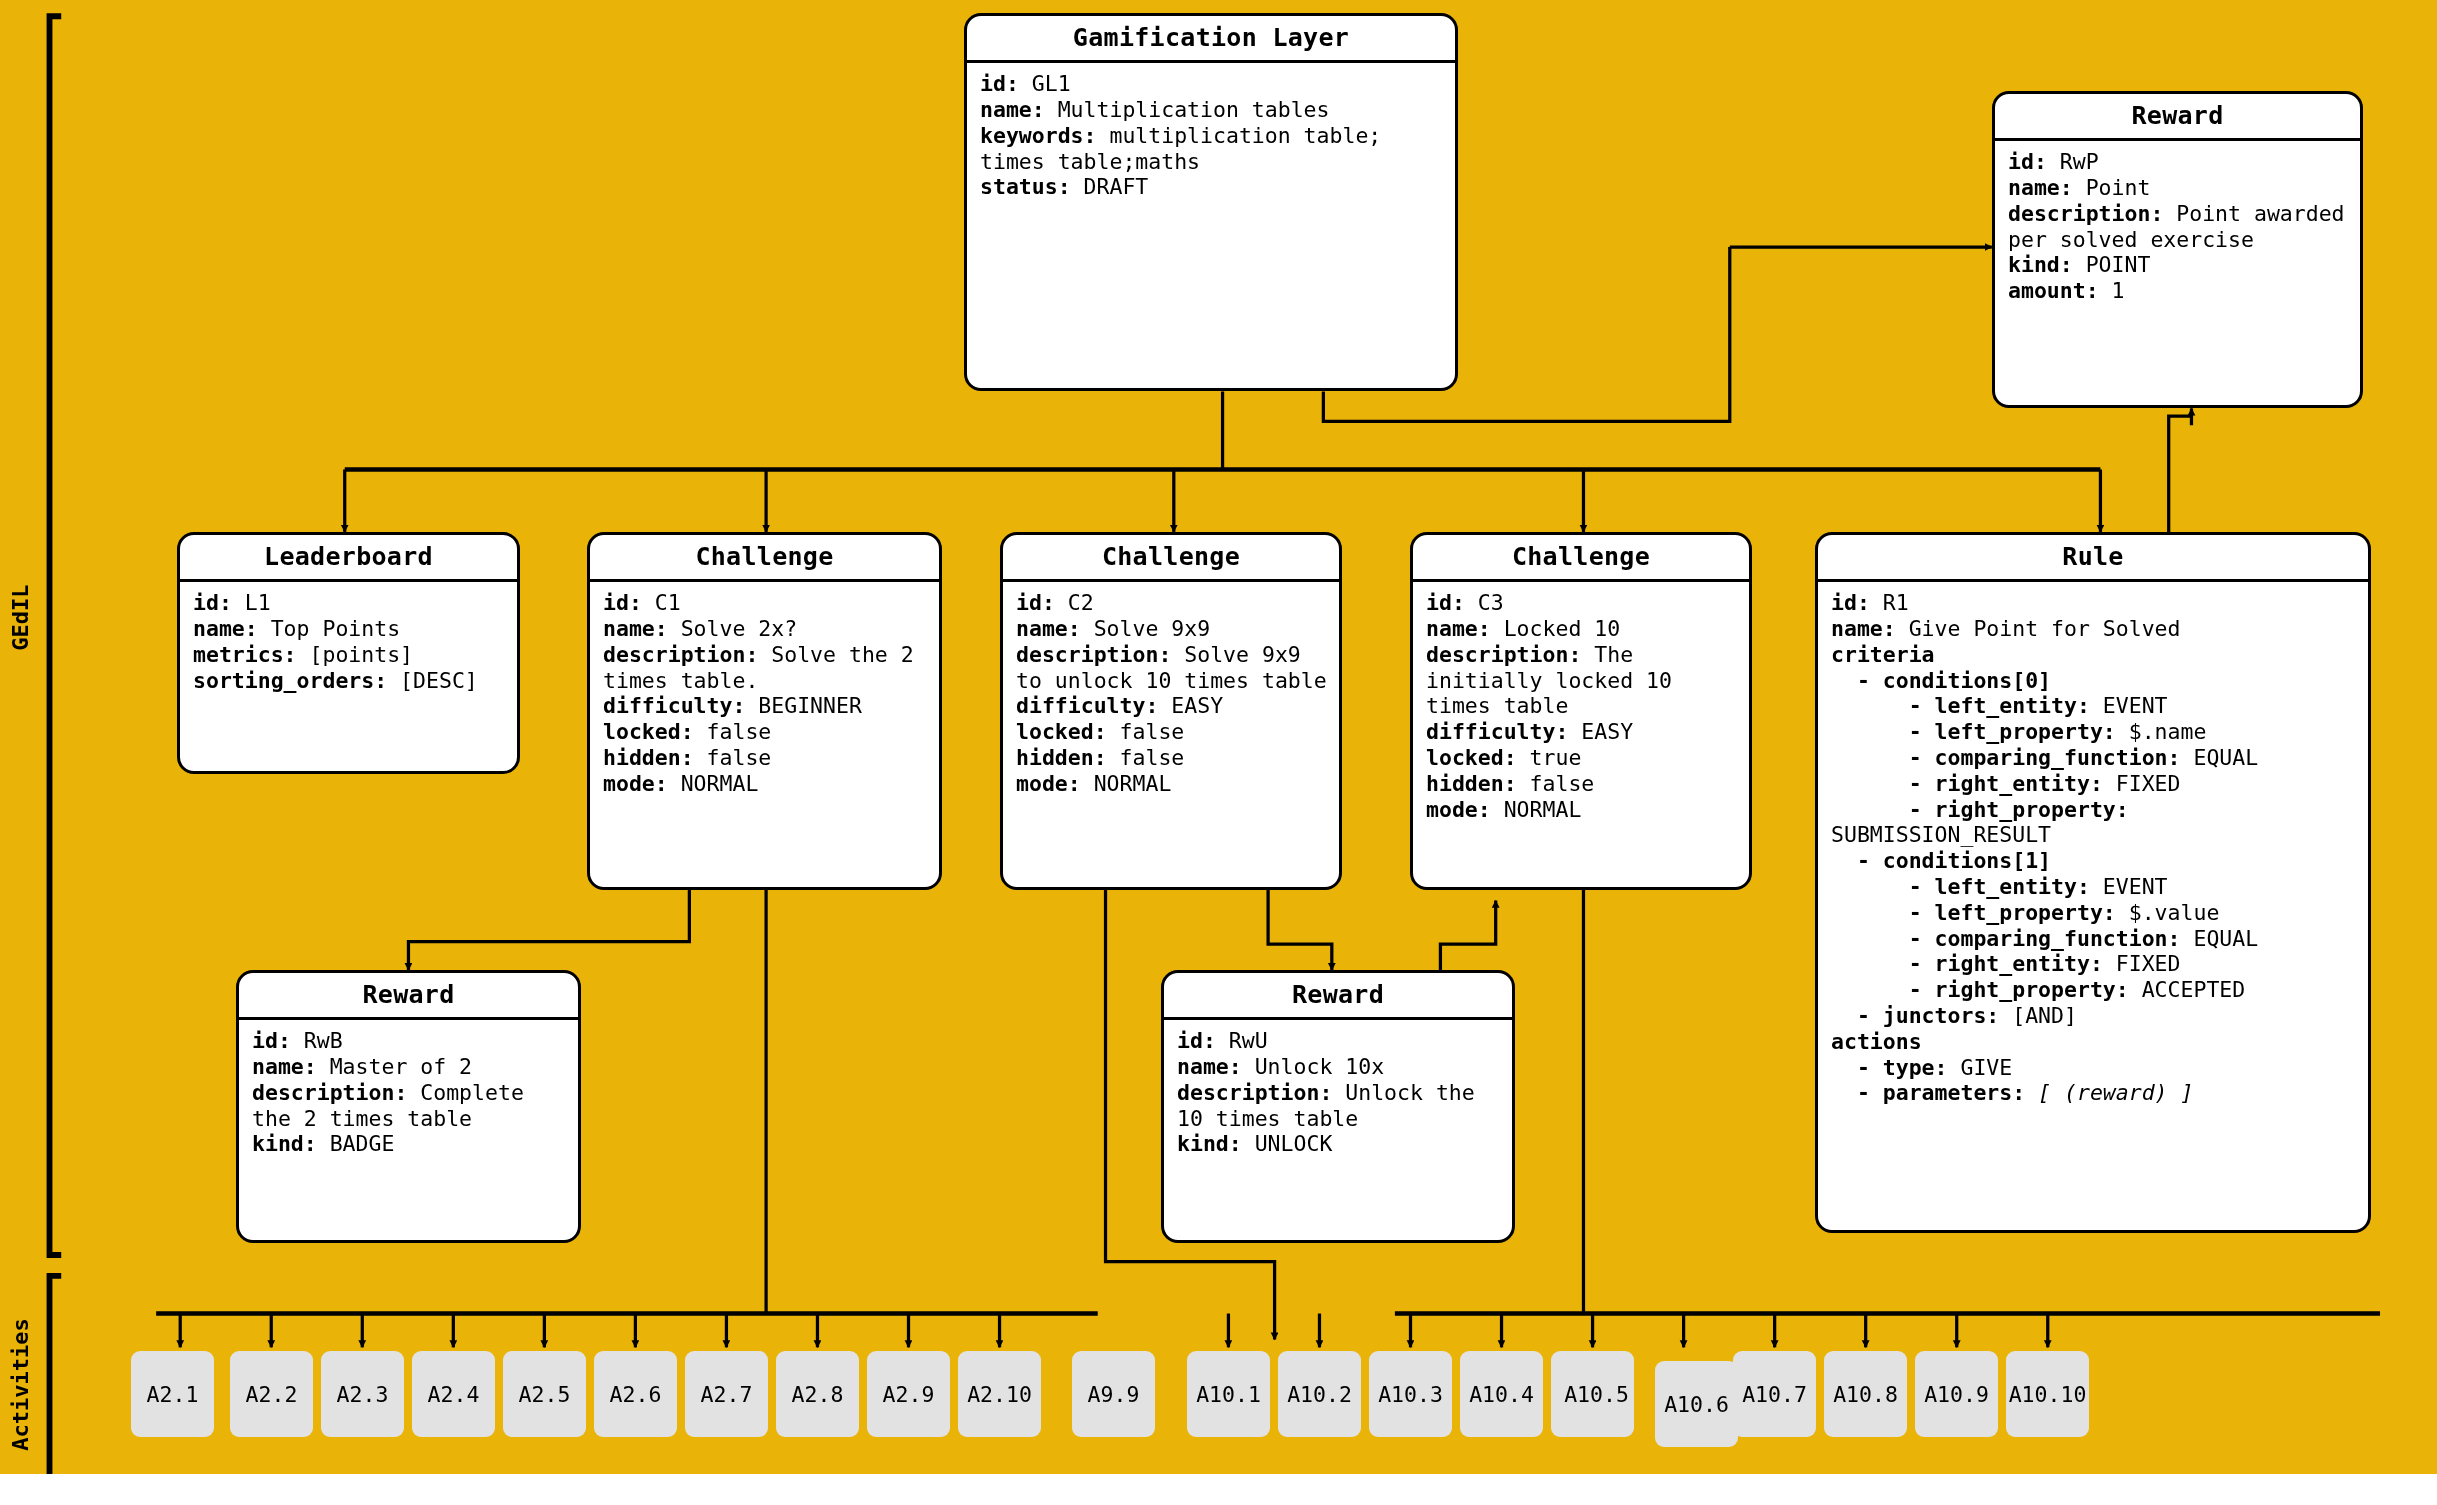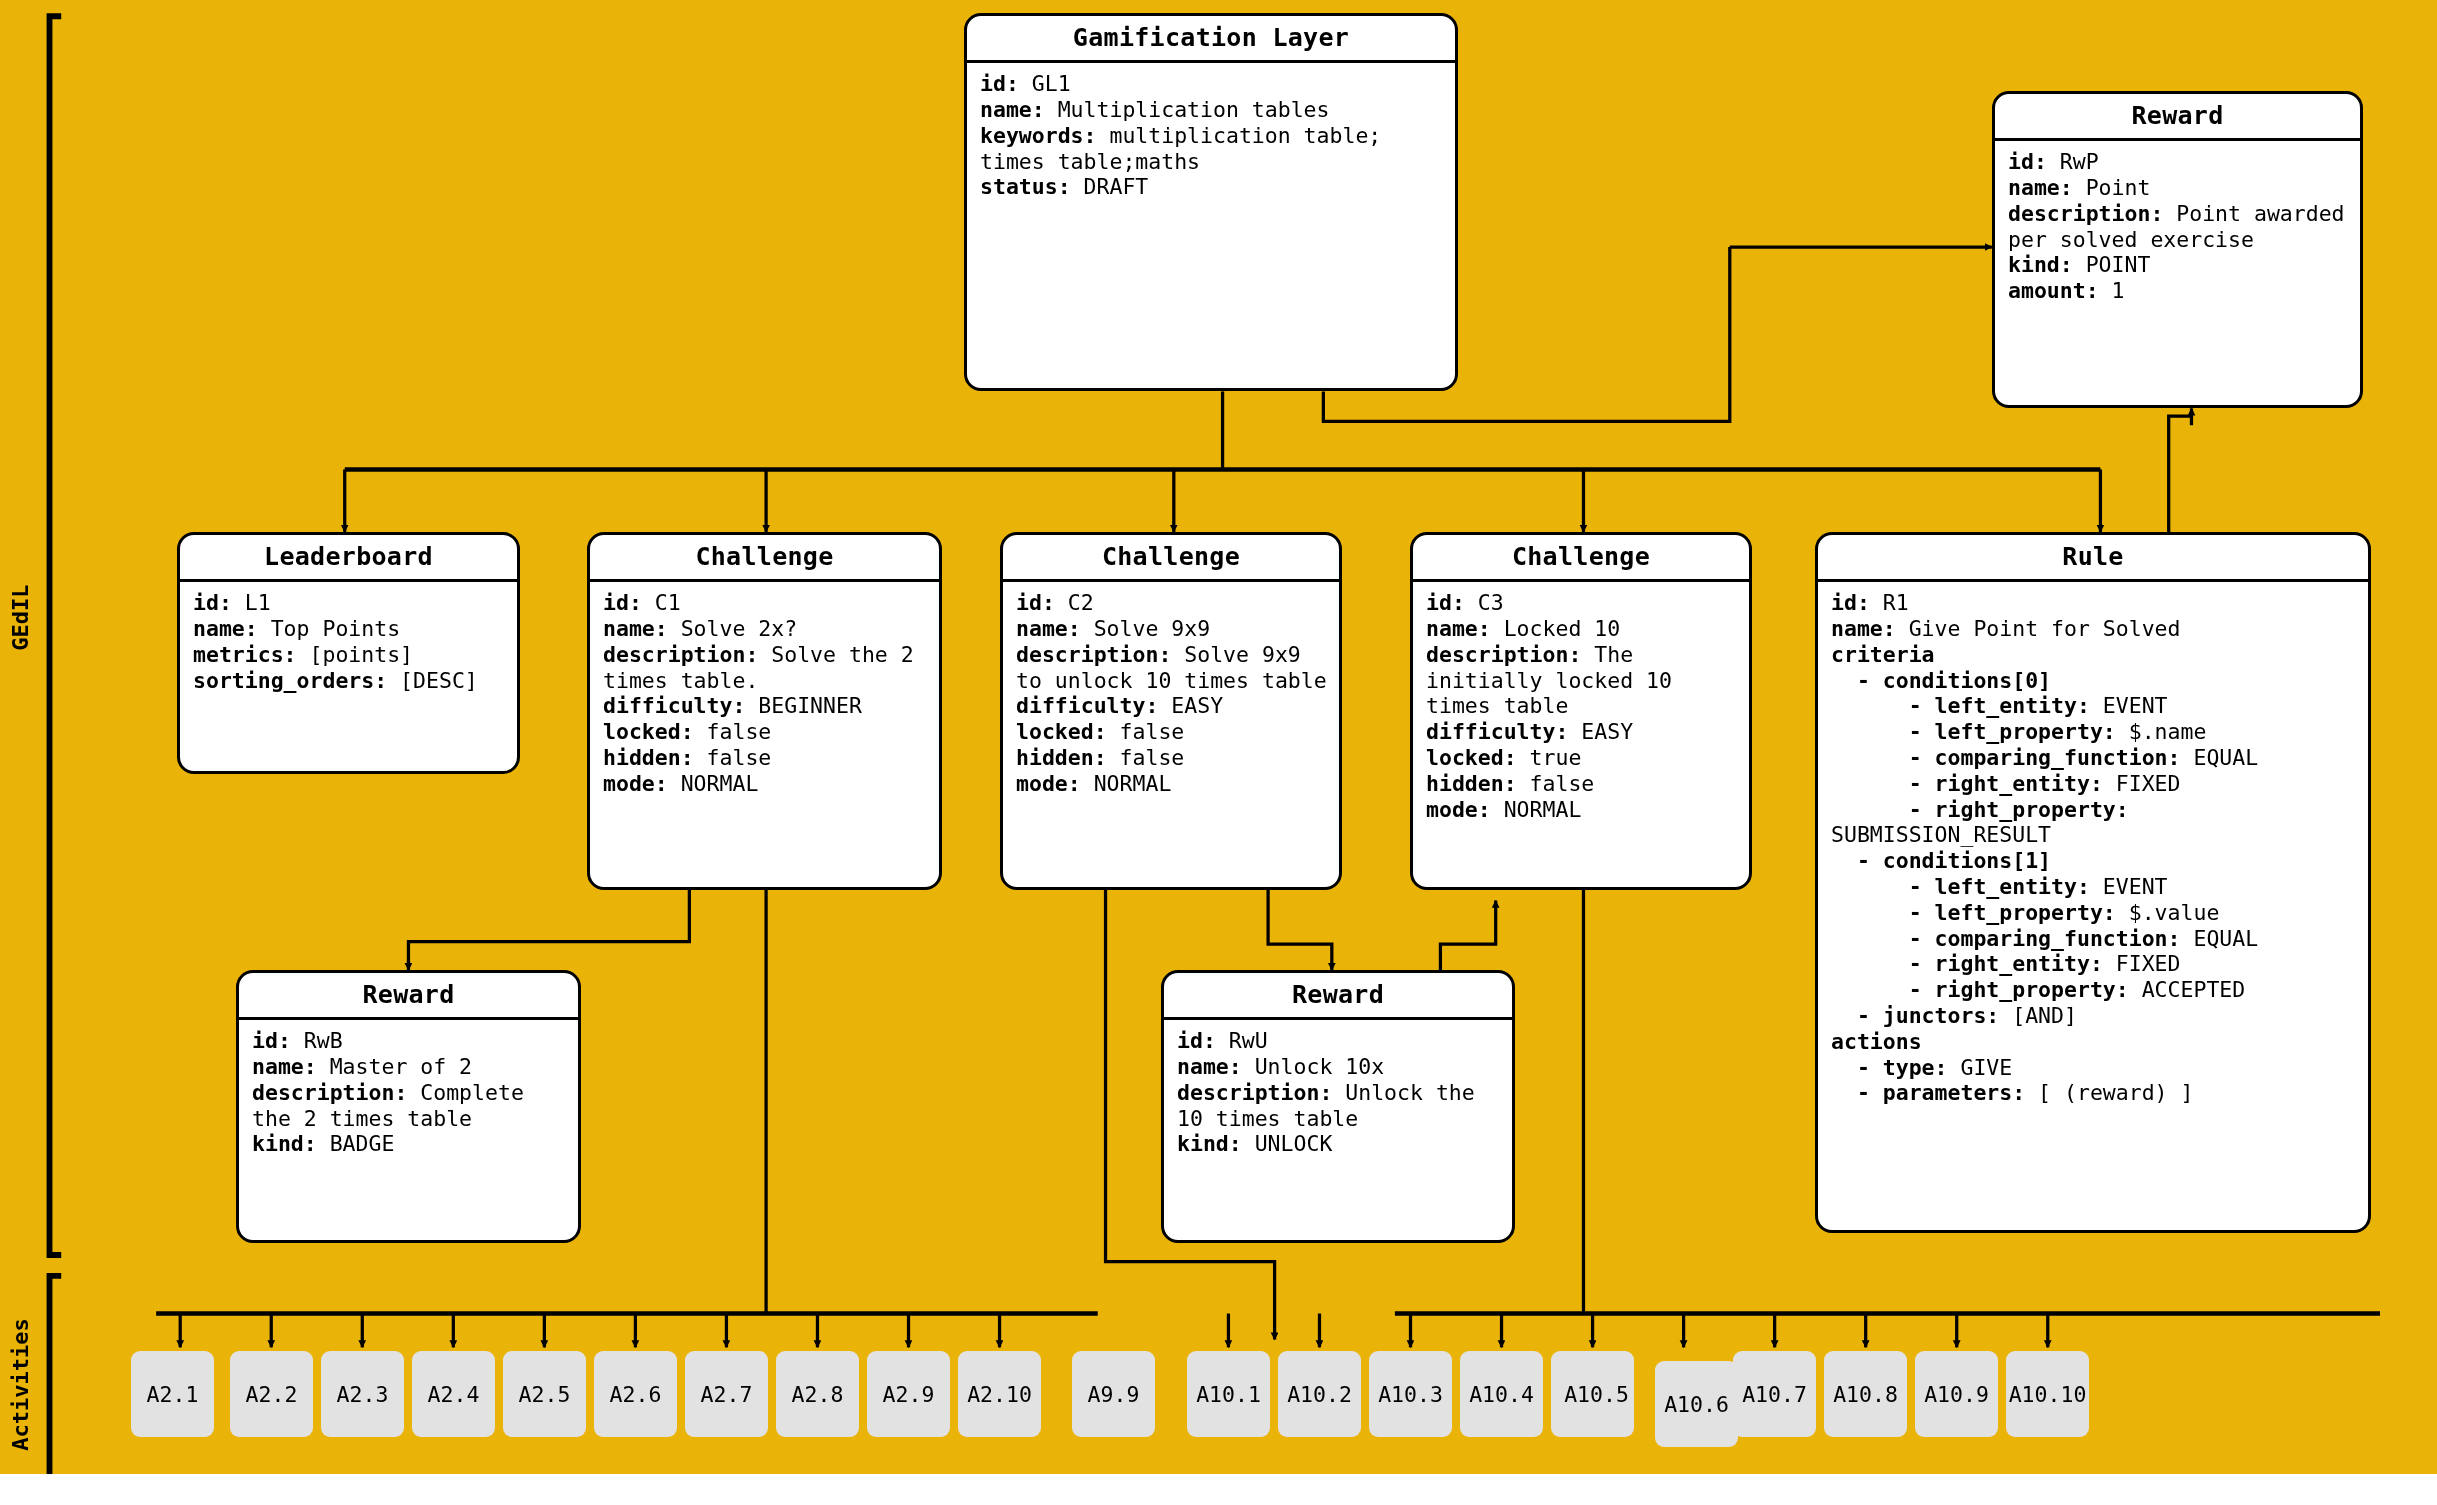--- a/index.html
+++ b/index.html
@@ -7,21 +7,21 @@
   #stage{position:relative;width:2438px;height:1474px;background:#eab308;overflow:hidden;}
   #wires{position:absolute;left:0;top:0;width:2438px;height:1506px;pointer-events:none;}
 
   
   .card{position:absolute;border:3.3px solid #000;border-radius:17px;background:#fff;box-sizing:border-box;overflow:hidden;}
   .card .hd{text-align:center;font-weight:bold;font-size:25px;line-height:1;padding:9px 3.9px 10.4px;border-bottom:3.3px solid #000;letter-spacing:0.3px;}
   .card .bd{padding:7.8px 10.4px 6.5px 13px;font-size:21.5px;line-height:1.20;}
   .card .bd .row{white-space:pre-wrap;word-break:break-word;}
   .k{font-weight:bold;}
   .v{font-weight:normal;}
-  .ital{}
+  .ital{font-style:italic;}
 
   
   .chip{position:absolute;background:#e2e2e2;border-radius:9px;display:flex;align-items:center;
         justify-content:center;font-size:21.5px;color:#000;box-sizing:border-box;}
 
   
   .lane-label{position:absolute;font-weight:bold;font-size:22px;white-space:nowrap;
               transform-origin:center center;}
 </style>
 </head>

